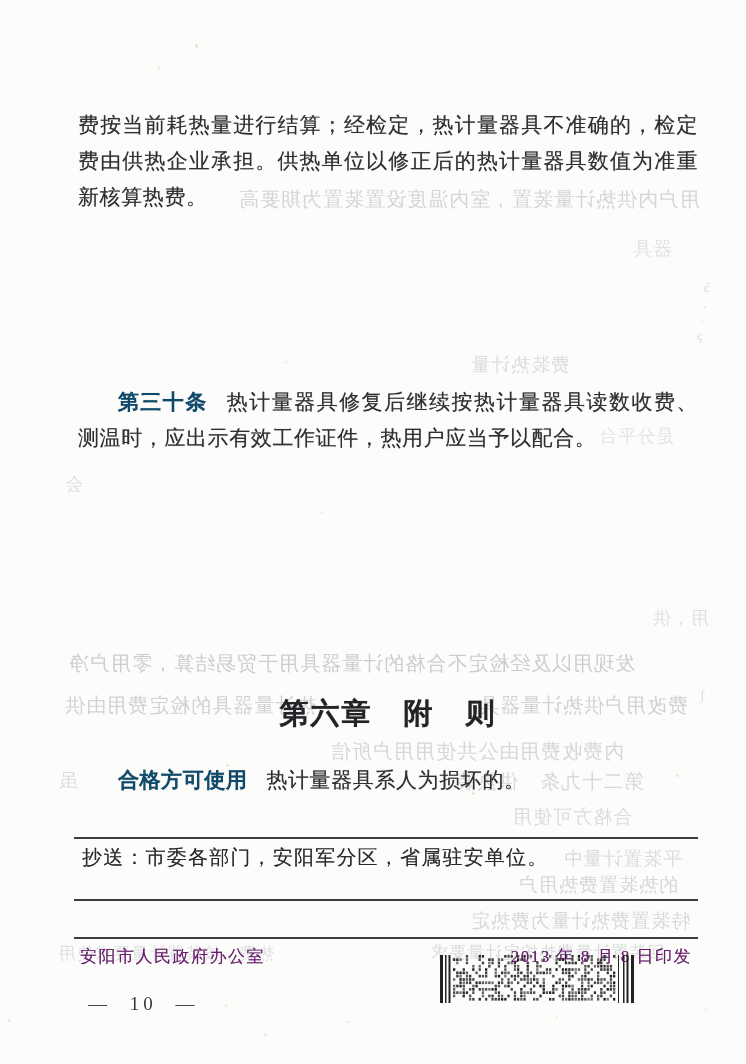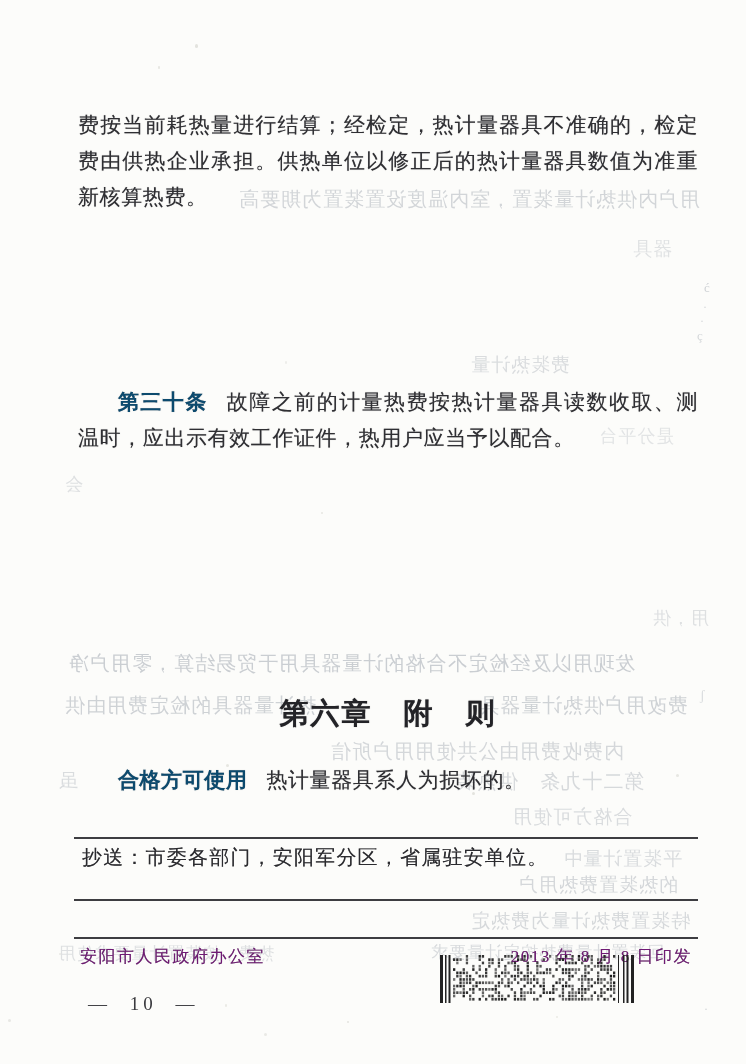--- a/index.html
+++ b/index.html
@@ -98,21 +98,21 @@
       <span class="bleed noflip" style="left: 703px; top: 300px; font-size: 12px; opacity: 0.4;">·</span>
       <span class="bleed noflip" style="left: 700px; top: 314px; font-size: 12px; opacity: 0.4;">·</span>
       <span class="bleed noflip" style="left: 697px; top: 328px; font-size: 13px; opacity: 0.4;">ç</span>
       <span class="bleed noflip" style="left: 700px; top: 688px; font-size: 14px; opacity: 0.35;">ʃ</span>
       <span class="bleed noflip" style="left: 704px; top: 1002px; font-size: 12px; opacity: 0.45;">·</span>
     </div>
 
   <p class="para p1"><span>费按当前耗热量进行结算；经检定，热计量器具不准确的，检定费由供热企业承担。供热单位以修正后的热计量器具数值为准重新核算热费。</span></p>
 
 
-  <p class="para p3 indent"><b class="lead">第三十条</b><span>故障之前的计量热费按热计量器具读数收取、测温时，应出示有效工作证件，热用户应当予以配合。</span></p>
+  <p class="para p3 indent"><b class="lead">第三十条</b><span>热计量器具修复后继续按热计量器具读数收费、测温时，应出示有效工作证件，热用户应当予以配合。</span></p>
 
 
   <h2 class="chapter">第六章　附　则</h2>
 
   <p class="para p5 indent"><b class="lead">合格方可使用</b><span>热计量器具系人为损坏的。</span></p>
 
   <div class="rule rule1"></div>
 
   <div class="cc">
     <div class="cc-line1"><span class="cc-label">抄送：</span><span>市委各部门，安阳军分区，省属驻安单位。</span></div>

